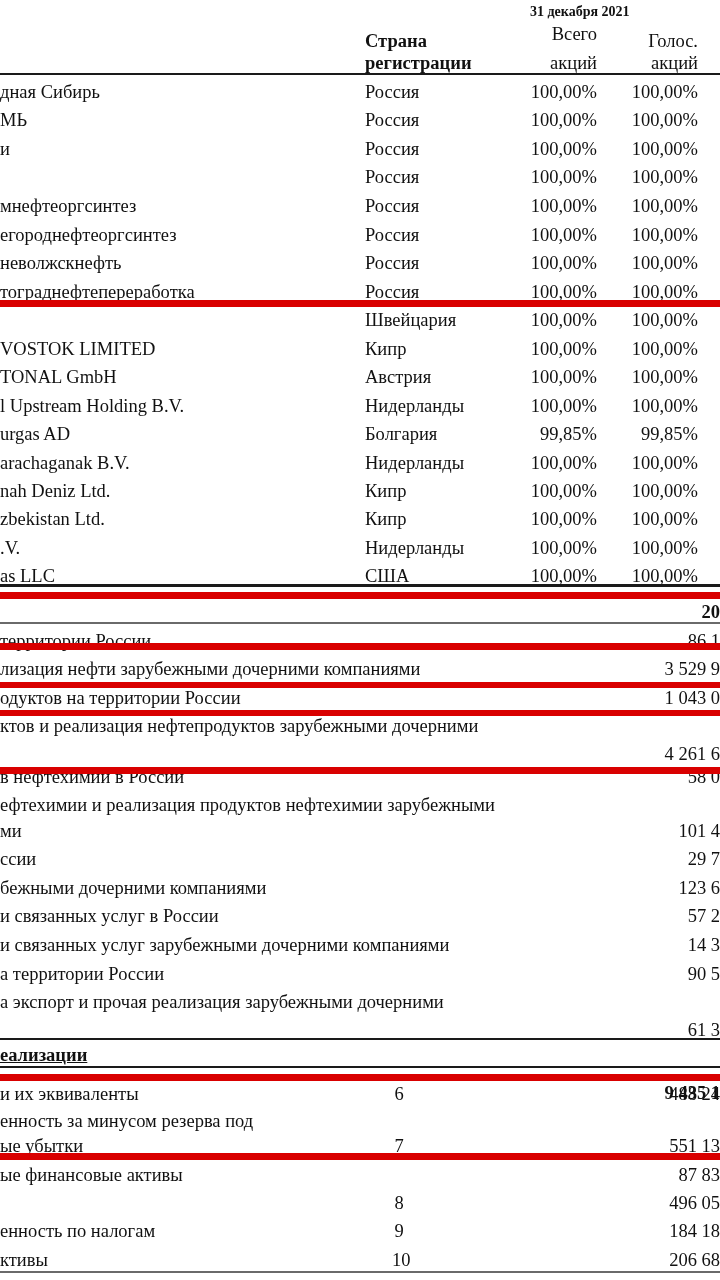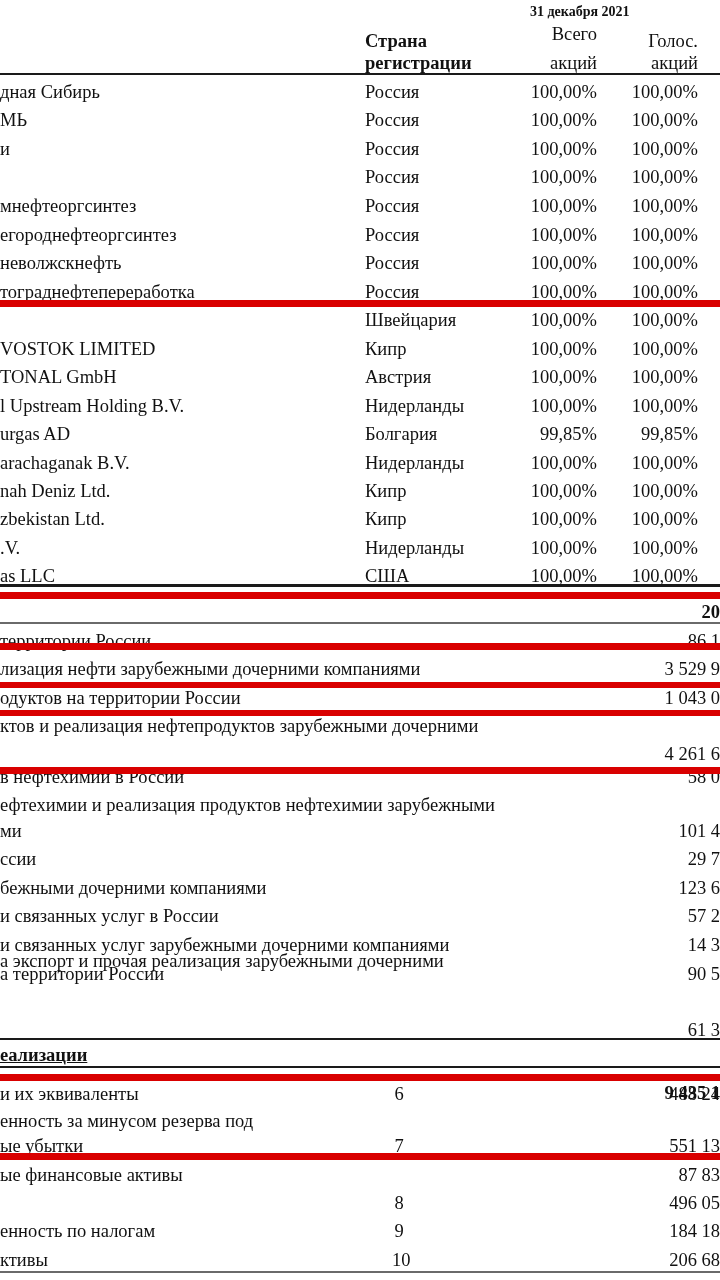--- a/index.html
+++ b/index.html
@@ -199,21 +199,21 @@
       </div>
       <div class="rev">
         <span class="abs label" style="top:936px">и связанных услуг зарубежными дочерними компаниями</span>
         <span class="abs amount" style="top:936px">14 3</span>
       </div>
       <div class="rev">
         <span class="abs label" style="top:965px">а территории России</span>
         <span class="abs amount" style="top:965px">90 5</span>
       </div>
       <div class="rev">
-        <span class="abs label" style="top:952px">а экспорт и прочая реализация зарубежными дочерними</span>
+        <span class="abs label" style="top:993px">а экспорт и прочая реализация зарубежными дочерними</span>
         <span class="abs label" style="top:1021px"></span>
         <span class="abs amount" style="top:1021px">61 3</span>
       </div>
     </div>
 
   <div class="rule" style="top:1038px; width:720px;"></div>
   <div class="abs bold" style="left:0; top:1046px; text-decoration: underline;">еализации</div>
   <div class="abs bold r" style="right:0; top:1084px;">9 435 1</div>
   <div class="rule" style="top:1066px; width:720px;"></div>
 </div>

